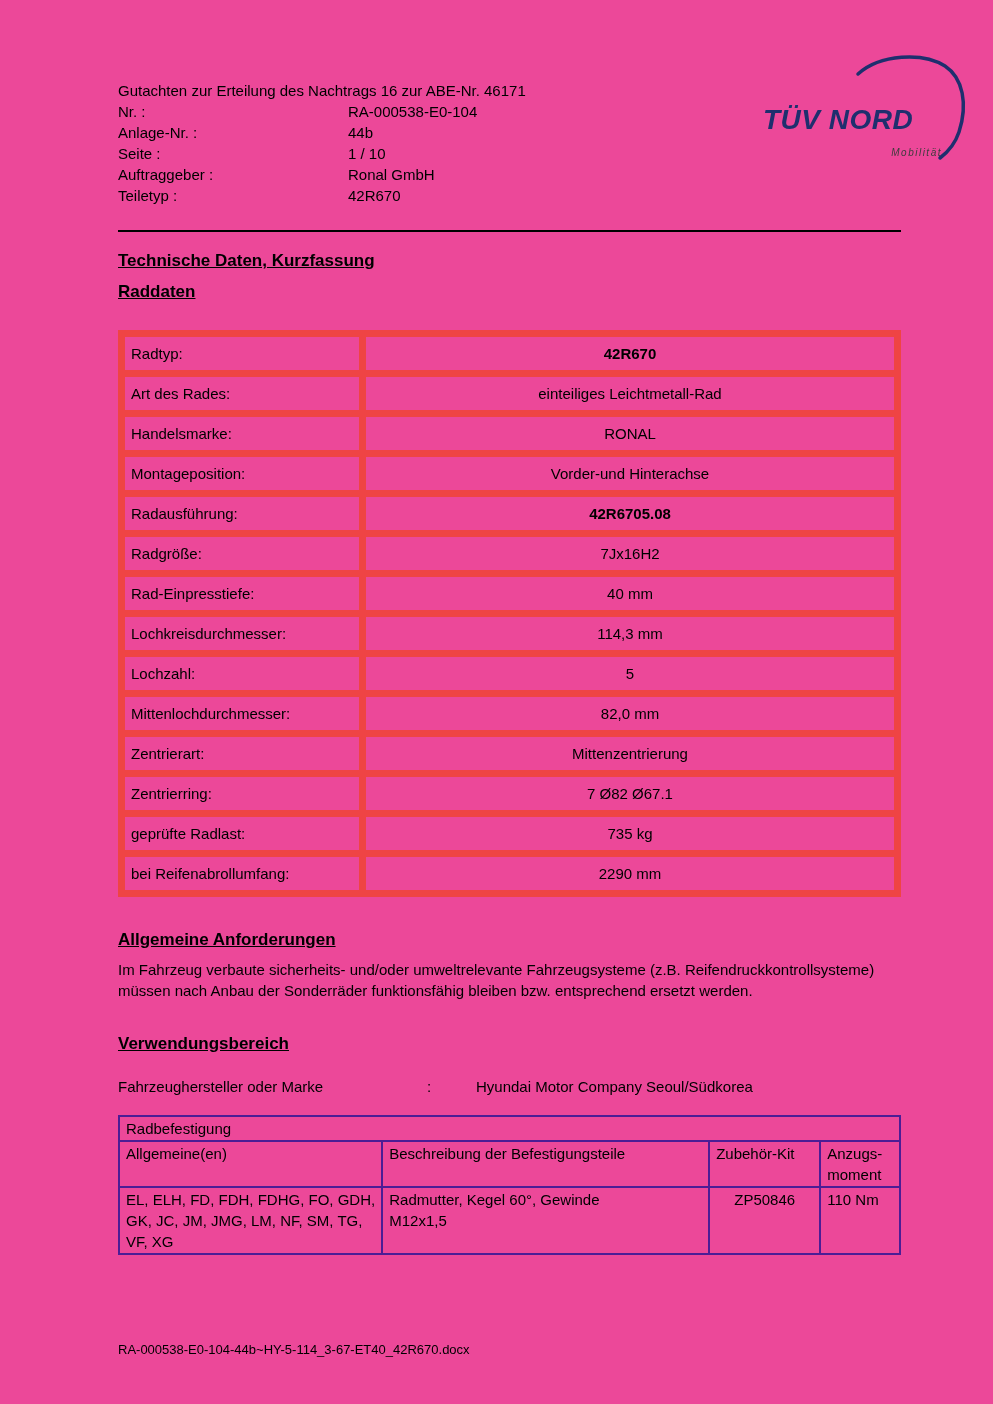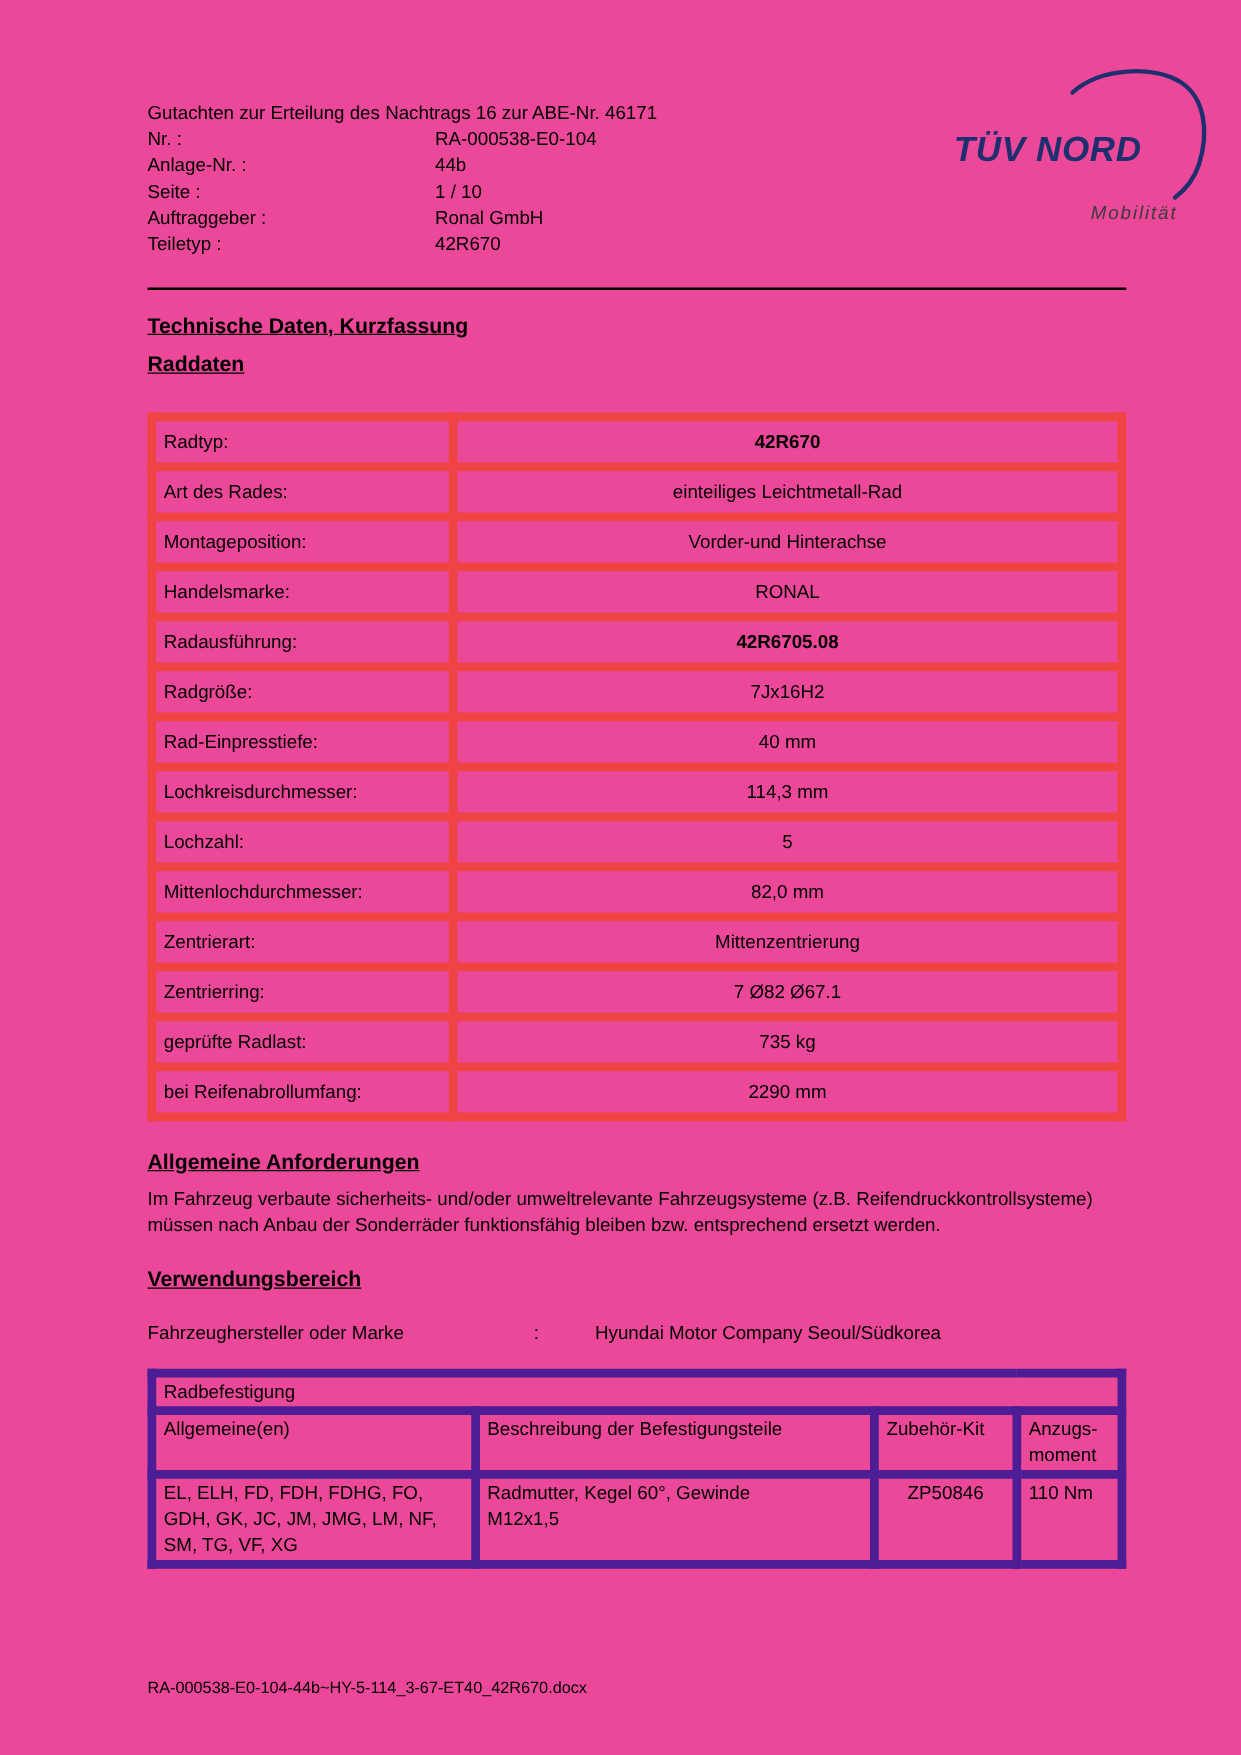--- a/index.html
+++ b/index.html
@@ -18,49 +18,49 @@
   .meta-label{width:230px;flex:0 0 230px;}
   
   .logo{position:absolute;left:755px;top:52px;width:215px;height:125px;}
   .logo svg{position:absolute;left:0;top:0;}
   .logo-brand{
     position:absolute;left:8px;top:52px;
     font-weight:bold;font-size:28px;letter-spacing:0.5px;
     color:#1f2f6e;font-style:italic;
   }
   .logo-tagline{
-    position:absolute;right:28px;top:110px;
-    font-style:italic;color:#3c3c3c;font-size:15px;letter-spacing:1.5px;
+    position:absolute;right:28px;top:95px;
+    font-style:italic;color:#3c3c3c;font-size:10px;letter-spacing:1.5px;
   }
   
   .rule{position:absolute;left:118px;top:230px;width:783px;border-top:2px solid #000;}
   
   .content{position:absolute;left:118px;top:250px;width:783px;}
   .section-heading{
     font-size:17px;font-weight:bold;text-decoration:underline;
     margin:0 0 0 0;line-height:21px;
   }
   .gap-sm{margin-top:10px;}
-  .gap-md{margin-top:22px;}
+  .gap-md{margin-top:32px;}
   
   table{border-collapse:collapse;width:100%;}
   .raddaten{margin-top:28px;}
   .raddaten td{border:7px solid #ef4444;height:33px;padding:0 6px;vertical-align:middle;}
   .raddaten td.cell-label{width:222px;text-align:left;}
   .raddaten td.cell-value{text-align:center;}
   .raddaten tr.bold-value td.cell-value{font-weight:bold;}
   
   .body-text{margin:9px 0 0 0;line-height:21px;}
   
   .hersteller{display:flex;margin-top:22px;line-height:21px;gap:31px;}
   .hersteller .h-label{flex:0 0 278px;}
   .hersteller .h-colon{flex:0 0 18px;}
   
   .befestigung{margin-top:18px;}
-  .befestigung td{border:7px solid #4c1d95;padding:1px 6px;vertical-align:top;line-height:21px;}
+  .befestigung td{border:2px solid #4c1d95;padding:1px 6px;vertical-align:top;line-height:21px;}
   .befestigung .col-typ{width:253px;}
   .befestigung .col-beschr{width:318px;}
   .befestigung .col-kit{width:98px;margin-left:32px;}
   .befestigung .col-moment{width:66px;}
   .befestigung .caption-cell{padding:1px 6px;}
   .befestigung .center{text-align:center;}
   .prewrap{white-space:pre-line;}
   
   .footer{position:absolute;left:118px;top:1342px;font-size:13px;}
 </style>
@@ -112,26 +112,26 @@
       <tbody>
         <tr class="bold-value">
           <td class="cell-label">Radtyp:</td>
           <td class="cell-value">42R670</td>
         </tr>
         <tr>
           <td class="cell-label">Art des Rades:</td>
           <td class="cell-value">einteiliges Leichtmetall-Rad</td>
         </tr>
         <tr>
+          <td class="cell-label">Handelsmarke:</td>
+          <td class="cell-value">RONAL</td>
+        </tr>
+        <tr>
           <td class="cell-label">Montageposition:</td>
           <td class="cell-value">Vorder-und Hinterachse</td>
-        </tr>
-        <tr>
-          <td class="cell-label">Handelsmarke:</td>
-          <td class="cell-value">RONAL</td>
         </tr>
         <tr class="bold-value">
           <td class="cell-label">Radausführung:</td>
           <td class="cell-value">42R6705.08</td>
         </tr>
         <tr>
           <td class="cell-label">Radgröße:</td>
           <td class="cell-value">7Jx16H2</td>
         </tr>
         <tr>

